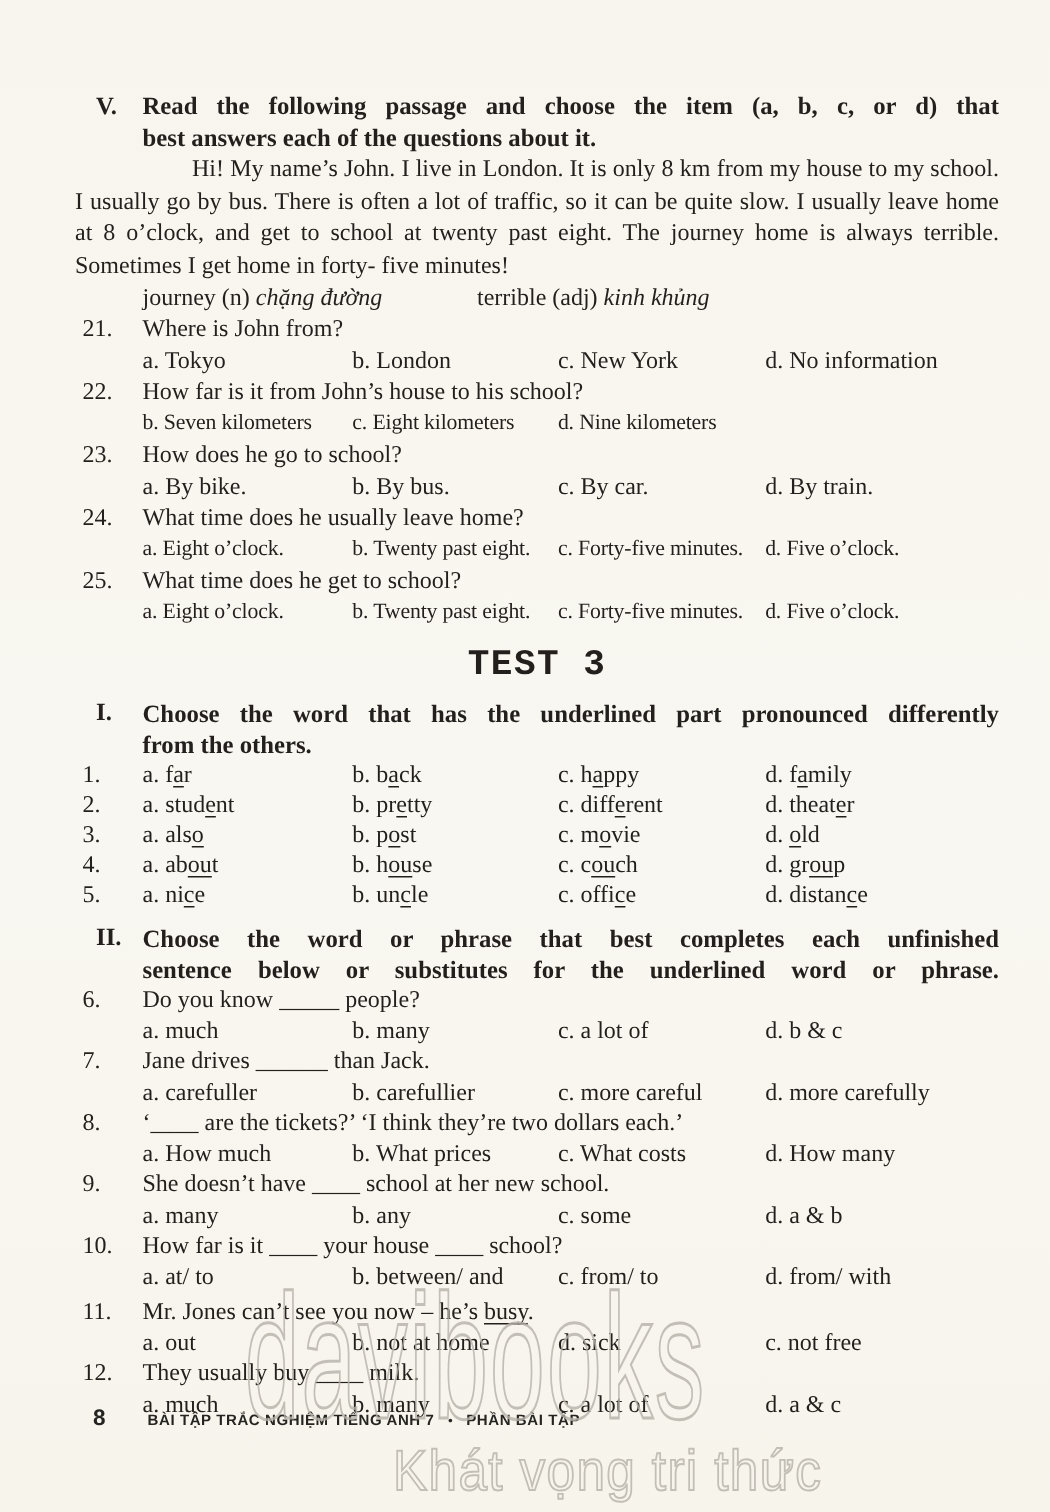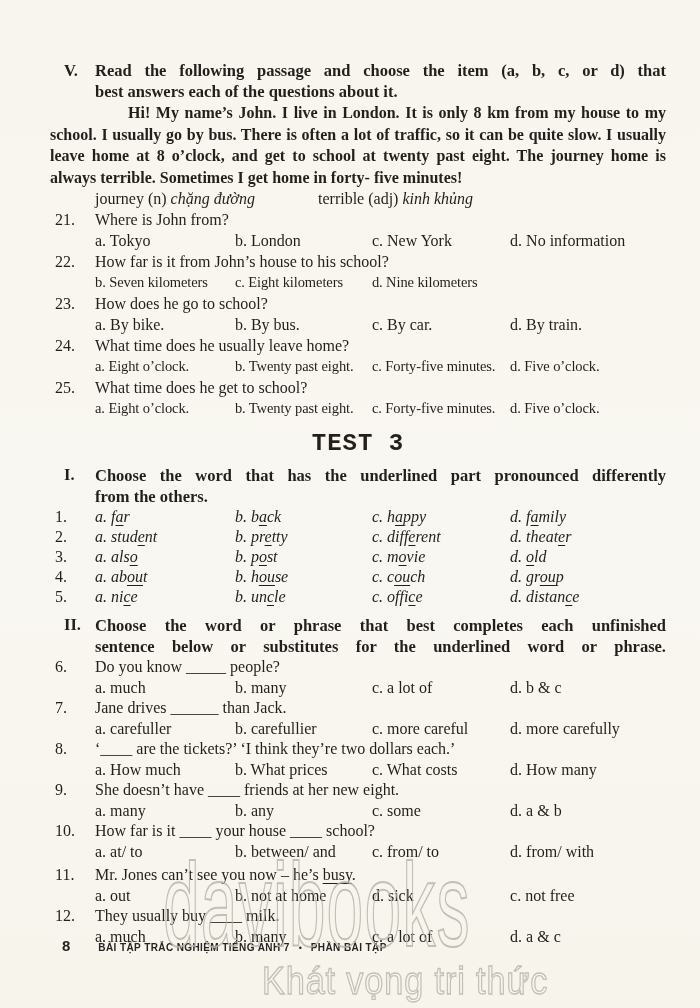--- a/index.html
+++ b/index.html
@@ -16,40 +16,40 @@
   .flow{line-height:21px;font-size:16px;}
   .t3{line-height:20.5px;font-size:16px;}
   
   .sec{display:flex;font-weight:bold;font-size:16.5px;}
   .sec .sec-num{flex:0 0 45px;padding-left:14px;box-sizing:border-box;}
   .sec .sec-body{flex:1;}
   .jline{text-align:justify;text-align-last:justify;}
   .sec .sec-body div{line-height:21px;}
   
   .passage{
-    margin:0;text-align:justify;text-indent:78px;line-height:21.5px;font-size:16px;font-weight:bold;
+    margin:0;text-align:justify;text-indent:78px;line-height:21.5px;font-size:16px;
   }
   .glossary{padding-left:45px;line-height:21px;font-size:16px;}
   .glossary .pair1{display:inline-block;width:223px;}
   .glossary i{font-style:italic;}
   
   .q{display:flex;line-height:21px;}
   .t3 .q{line-height:20.5px;}
   .q .qnum{flex:0 0 45px;padding-left:5px;box-sizing:border-box;}
   .q .qtext{flex:1;}
   .opts{
     display:grid;grid-template-columns:24.5% 24% 24.2% 27.3%;
     margin-left:45px;line-height:21px;
   }
   .t3 .opts{line-height:20.5px;}
   .opts span{white-space:nowrap;}
   .opts.tight{font-size:14.5px;letter-spacing:-0.1px;}
   .row{display:flex;line-height:20px;}
   .row .qnum{flex:0 0 45px;padding-left:5px;box-sizing:border-box;}
-  .row .opts{flex:1;margin-left:0;line-height:20px;font-style:italic;}
+  .row .opts{flex:1;margin-left:0;line-height:20px;}
   
   .test-title{
     text-align:center;font-weight:bold;font-size:24px;letter-spacing:1px;
     margin:11px 0 7px;line-height:28px;font-family:Liberation Mono, monospace;
   }
   .sec2-gap{margin-top:8px;}
   u{text-decoration:underline;text-underline-offset:2.5px;text-decoration-thickness:1.3px;}
   
   .footer{
     position:absolute;left:50px;top:937px;display:flex;align-items:baseline;
@@ -243,21 +243,21 @@
     </div>
     <div class="opts">
       <span>a. How much</span>
       <span>b. What prices</span>
       <span>c. What costs</span>
       <span>d. How many</span>
     </div>
 
     <div class="q">
       <span class="qnum">9.</span>
-      <span class="qtext">She doesn’t have ____ friends at her new eight.</span>
+      <span class="qtext">She doesn’t have ____ school at her new school.</span>
     </div>
     <div class="opts">
       <span>a. many</span>
       <span>b. any</span>
       <span>c. some</span>
       <span>d. a &amp; b</span>
     </div>
 
     <div class="q">
       <span class="qnum">10.</span>

